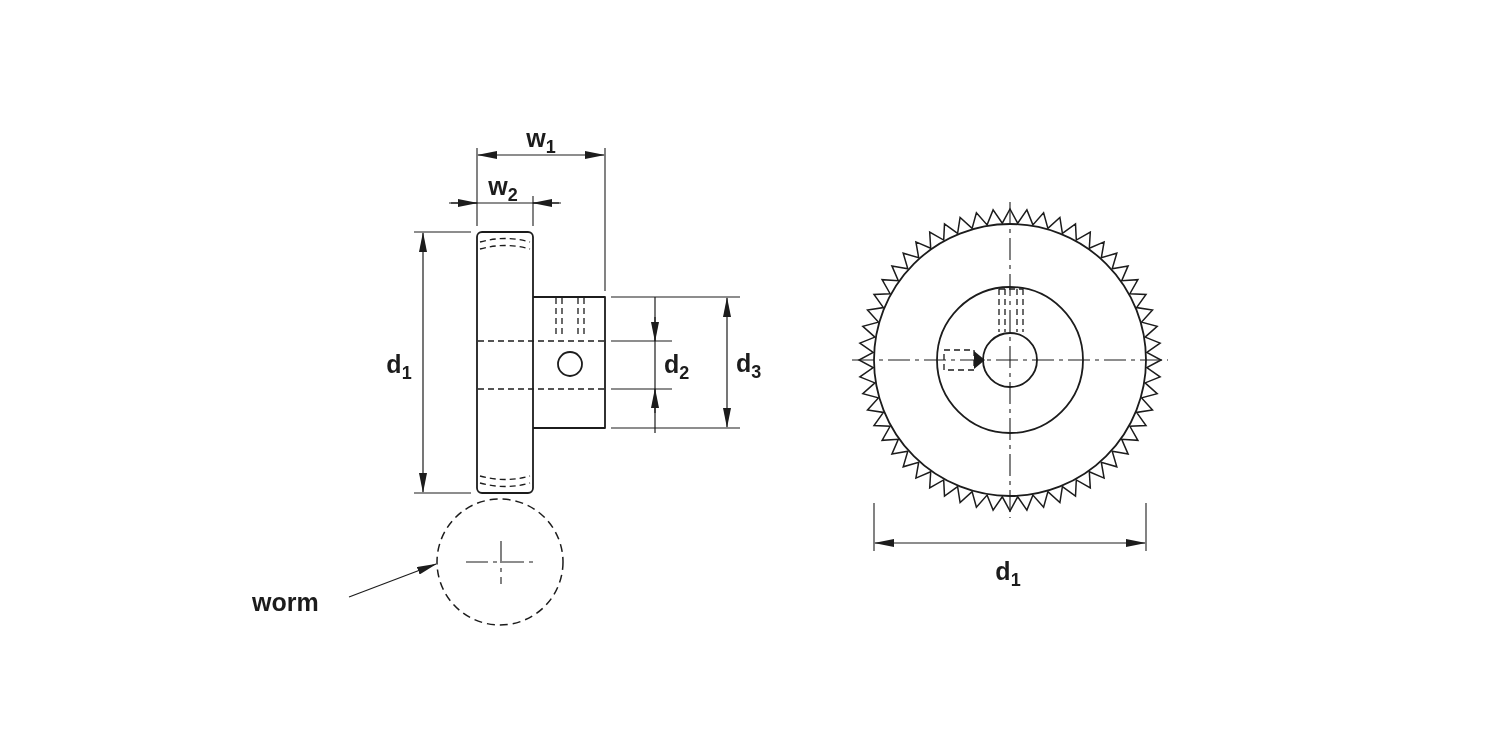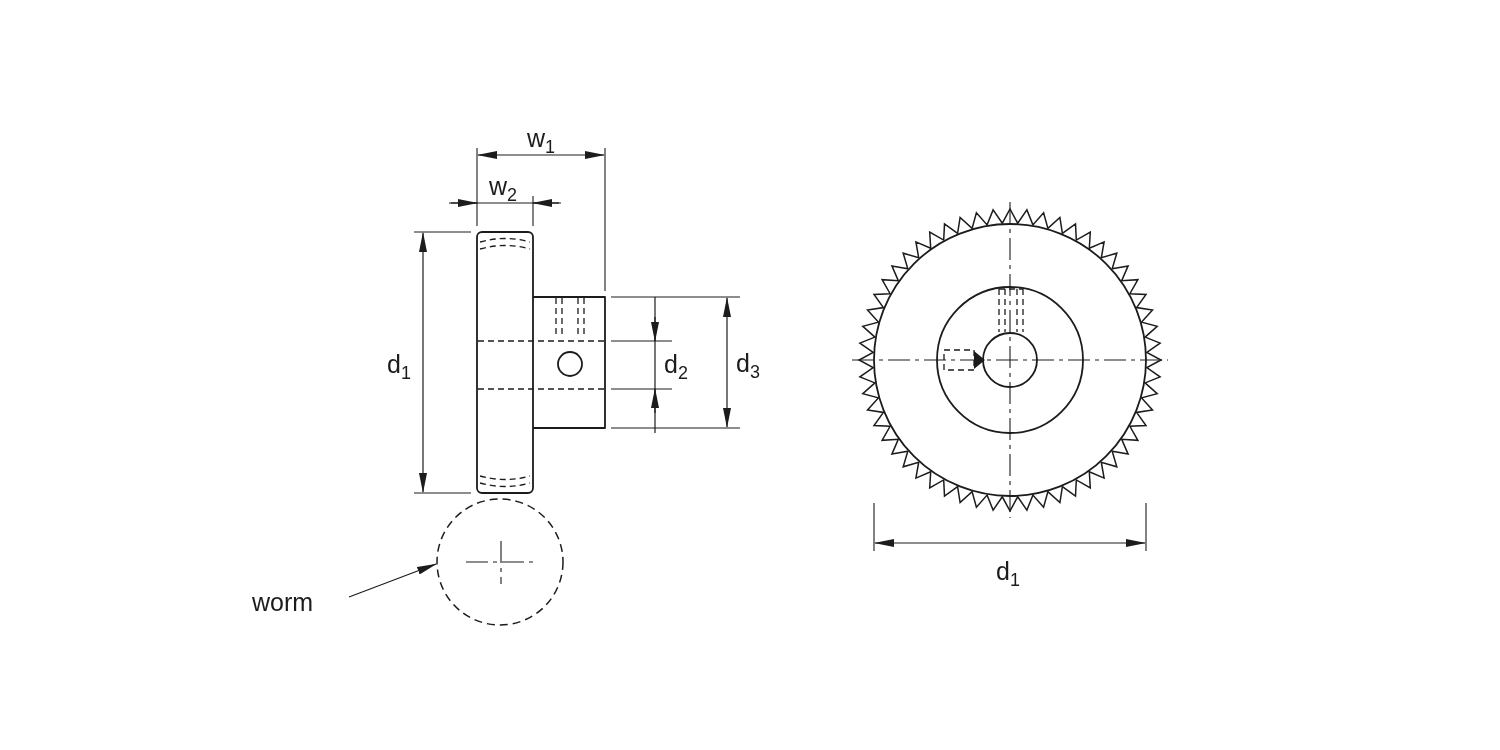--- a/index.html
+++ b/index.html
@@ -1,16 +1,16 @@
 <!DOCTYPE html>
 <html><head>
 <meta charset="utf-8">
 <style>
   html,body{margin:0;padding:0;background:#ffffff;}
-  .stage{position:relative;width:1500px;height:750px;background:#ffffff;overflow:hidden;}
+  .stage{position:relative;width:1500px;height:750px;background:#ffffff;overflow:hidden;font-weight:bold;}
   svg{display:block;}
   svg text{font-family:"Liberation Sans","DejaVu Sans",sans-serif;font-size:25px;}
   .sub{font-size:18px;}
   .outline{stroke-width:1.8;stroke-linejoin:round;fill:none;}
   .teeth{stroke-width:1.5;fill:none;}
   .hidden-line{stroke-width:1.3;stroke-dasharray:6 4;fill:none;}
   .dashed-circle{stroke-width:1.5;stroke-dasharray:8 5;fill:none;}
   .center-line{stroke-width:1.1;stroke-dasharray:22 5 4 5;fill:none;}
   .dim{stroke-width:1.2;fill:none;}
   .ext{stroke-width:1.1;fill:none;}

